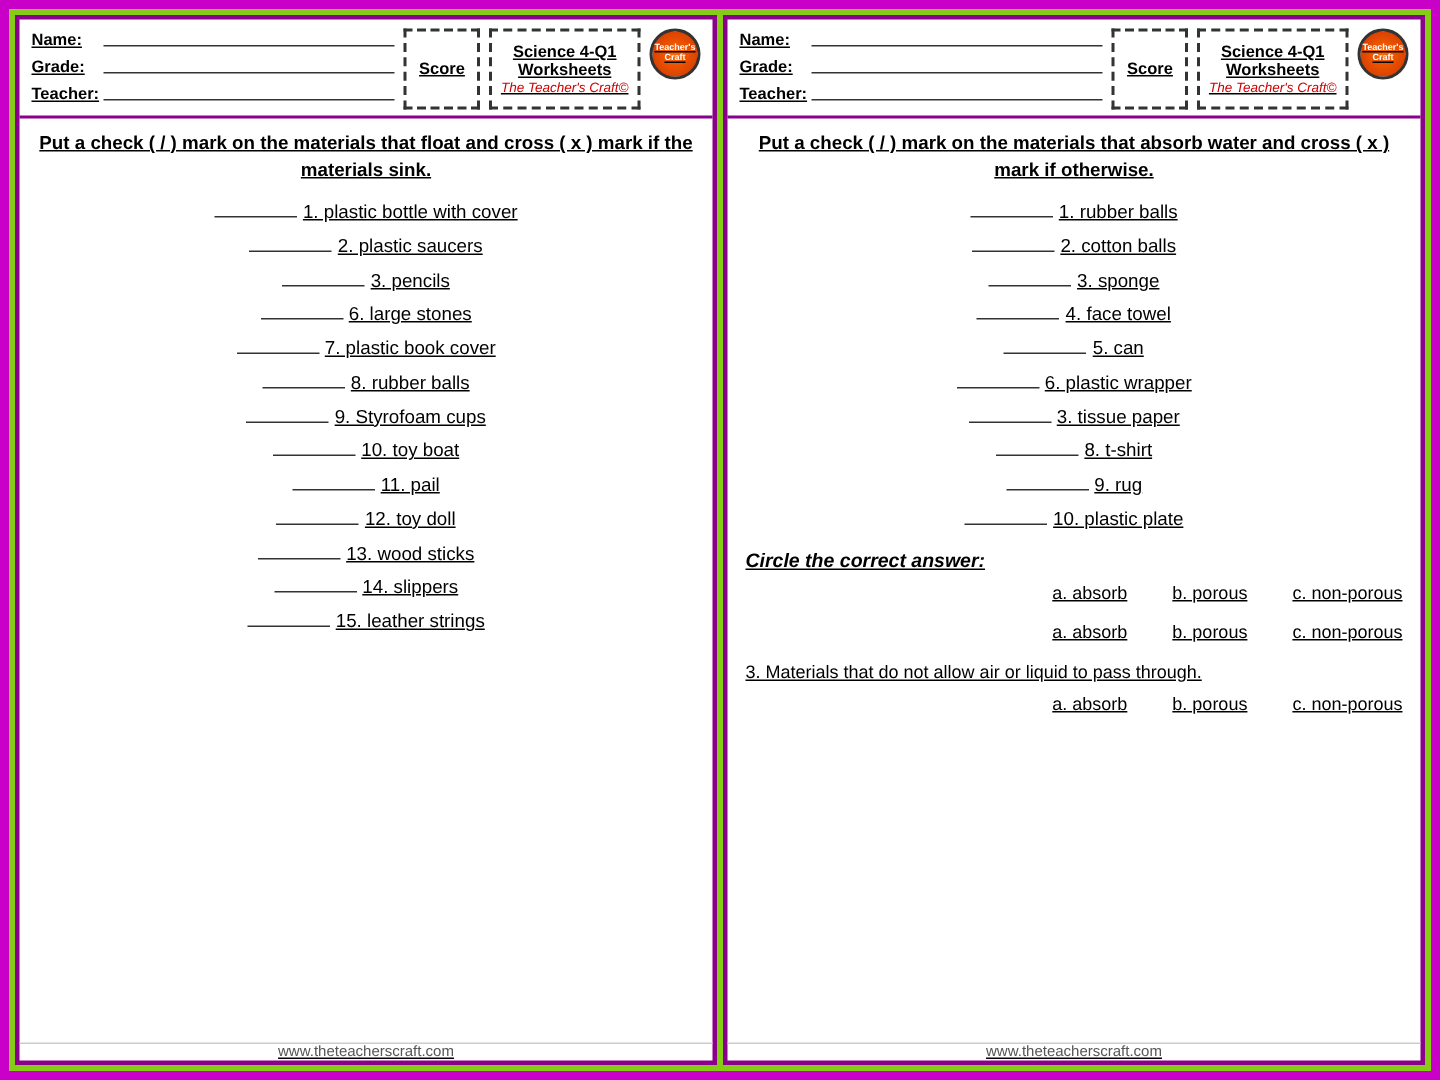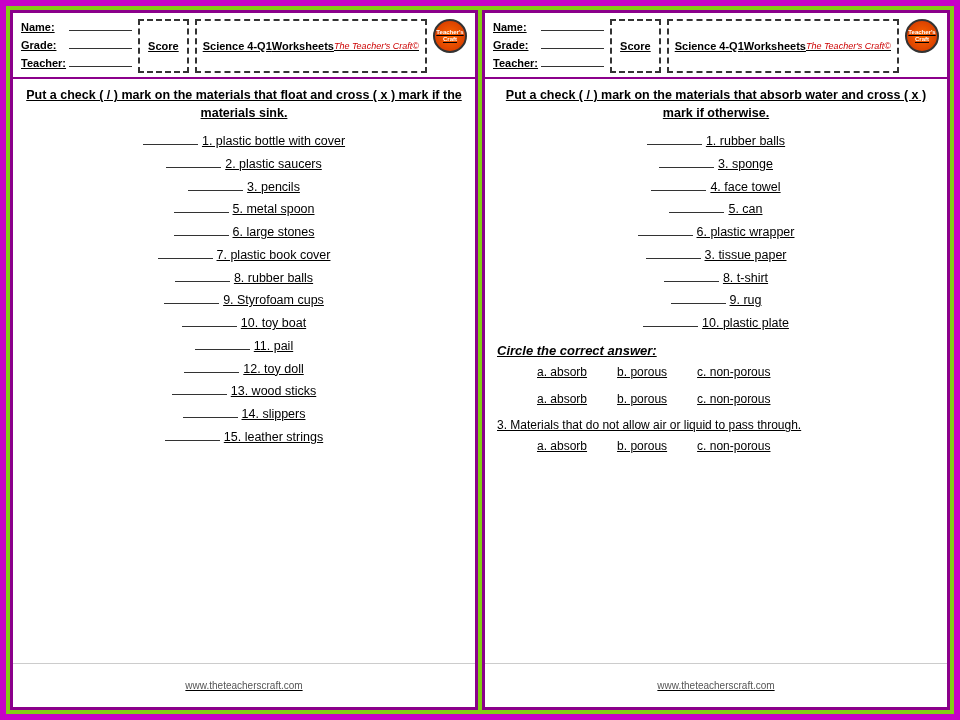--- a/index.html
+++ b/index.html
@@ -79,21 +79,21 @@
       align-items: center;
       justify-content: center;
     }
 
     .title-box {
       border: 2px dashed #333;
       padding: 2px 6px;
       font-size: 10px;
       text-align: center;
       display: flex;
-      flex-direction: row;
+      flex-direction: column;
       align-items: center;
       justify-content: center;
       position: relative;
     }
 
     .title-box .title-main {
       font-weight: bold;
       font-size: 11px;
     }
 
@@ -171,27 +171,28 @@
       margin-bottom: 10px;
       line-height: 1.4;
       font-size: 12px;
     }
 
     .circle-options {
       display: flex;
       gap: 30px;
       padding-left: 40px;
       margin-top: 4px;
+      justify-content: flex-end;
     }
 
     .footer {
       text-align: center;
       font-size: 10px;
       color: #555;
-      padding: 16px;
+      padding: 0;
       border-top: 1px solid #ccc;
     }
   </style>
 </head>
 <body>
 
 <div class="outer-border">
   <div class="main-content">
 
     <div class="panel">
@@ -222,21 +223,20 @@
           <span style="font-size:6px; text-align:center; line-height:1.1;">Teacher's<br>Craft</span>
         </div>
       </div>
 
       <div class="panel-body">
         <div class="instruction">Put a check ( / )  mark on the materials that float and cross ( x ) mark if the materials sink.</div>
         <ul class="items-list">
           <li><span class="blank"></span><span>1. plastic bottle with cover</span></li>
           <li><span class="blank"></span><span>2. plastic saucers</span></li>
           <li><span class="blank"></span><span>3. pencils</span></li>
-          <li><span class="blank"></span><span>5. metal spoon</span></li>
           <li><span class="blank"></span><span>6. large stones</span></li>
           <li><span class="blank"></span><span>7. plastic book cover</span></li>
           <li><span class="blank"></span><span>8. rubber balls</span></li>
           <li><span class="blank"></span><span>9. Styrofoam cups</span></li>
           <li><span class="blank"></span><span>10. toy boat</span></li>
           <li><span class="blank"></span><span>11. pail</span></li>
           <li><span class="blank"></span><span>12. toy doll</span></li>
           <li><span class="blank"></span><span>13. wood sticks</span></li>
           <li><span class="blank"></span><span>14. slippers</span></li>
           <li><span class="blank"></span><span>15. leather strings</span></li>
@@ -273,20 +273,21 @@
         <div class="logo-circle">
           <span style="font-size:6px; text-align:center; line-height:1.1;">Teacher's<br>Craft</span>
         </div>
       </div>
 
       <div class="panel-body">
         <div class="instruction">Put a check ( / )  mark on the materials that absorb water and cross ( x ) mark if otherwise.</div>
 
         <ul class="items-list">
           <li><span class="blank"></span><span>1. rubber balls</span></li>
+          <li><span class="blank"></span><span>2. cotton balls</span></li>
           <li><span class="blank"></span><span>3. sponge</span></li>
           <li><span class="blank"></span><span>4. face towel</span></li>
           <li><span class="blank"></span><span>5. can</span></li>
           <li><span class="blank"></span><span>6. plastic wrapper</span></li>
           <li><span class="blank"></span><span>3. tissue paper</span></li>
           <li><span class="blank"></span><span>8. t-shirt</span></li>
           <li><span class="blank"></span><span>9. rug</span></li>
           <li><span class="blank"></span><span>10. plastic plate</span></li>
         </ul>
 

